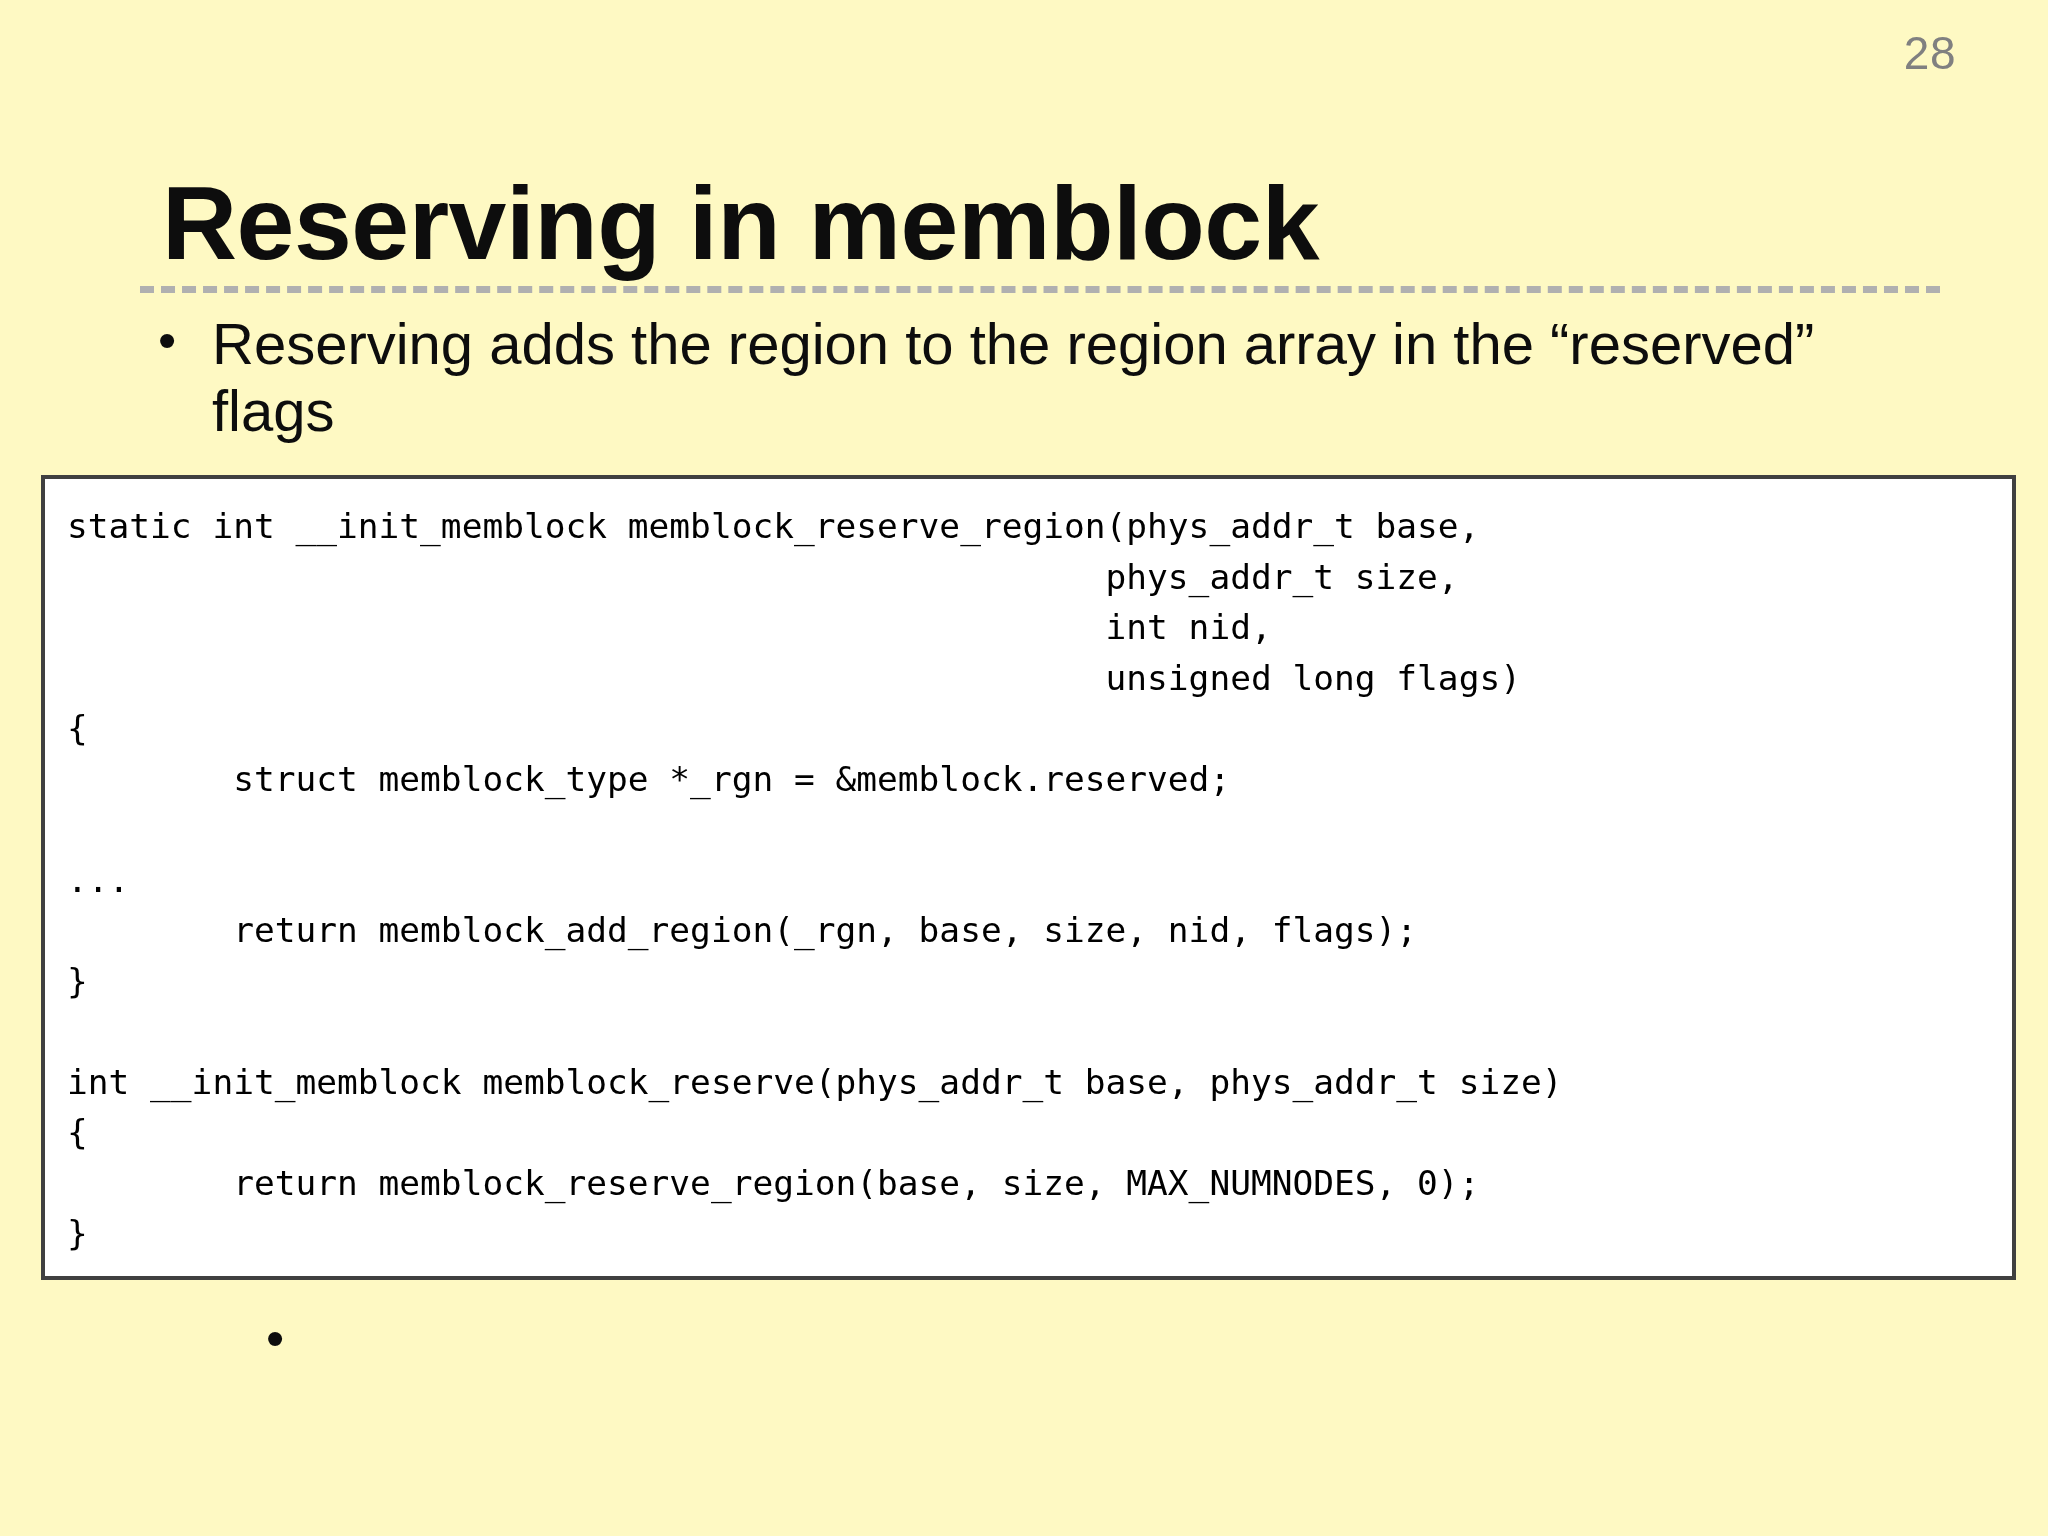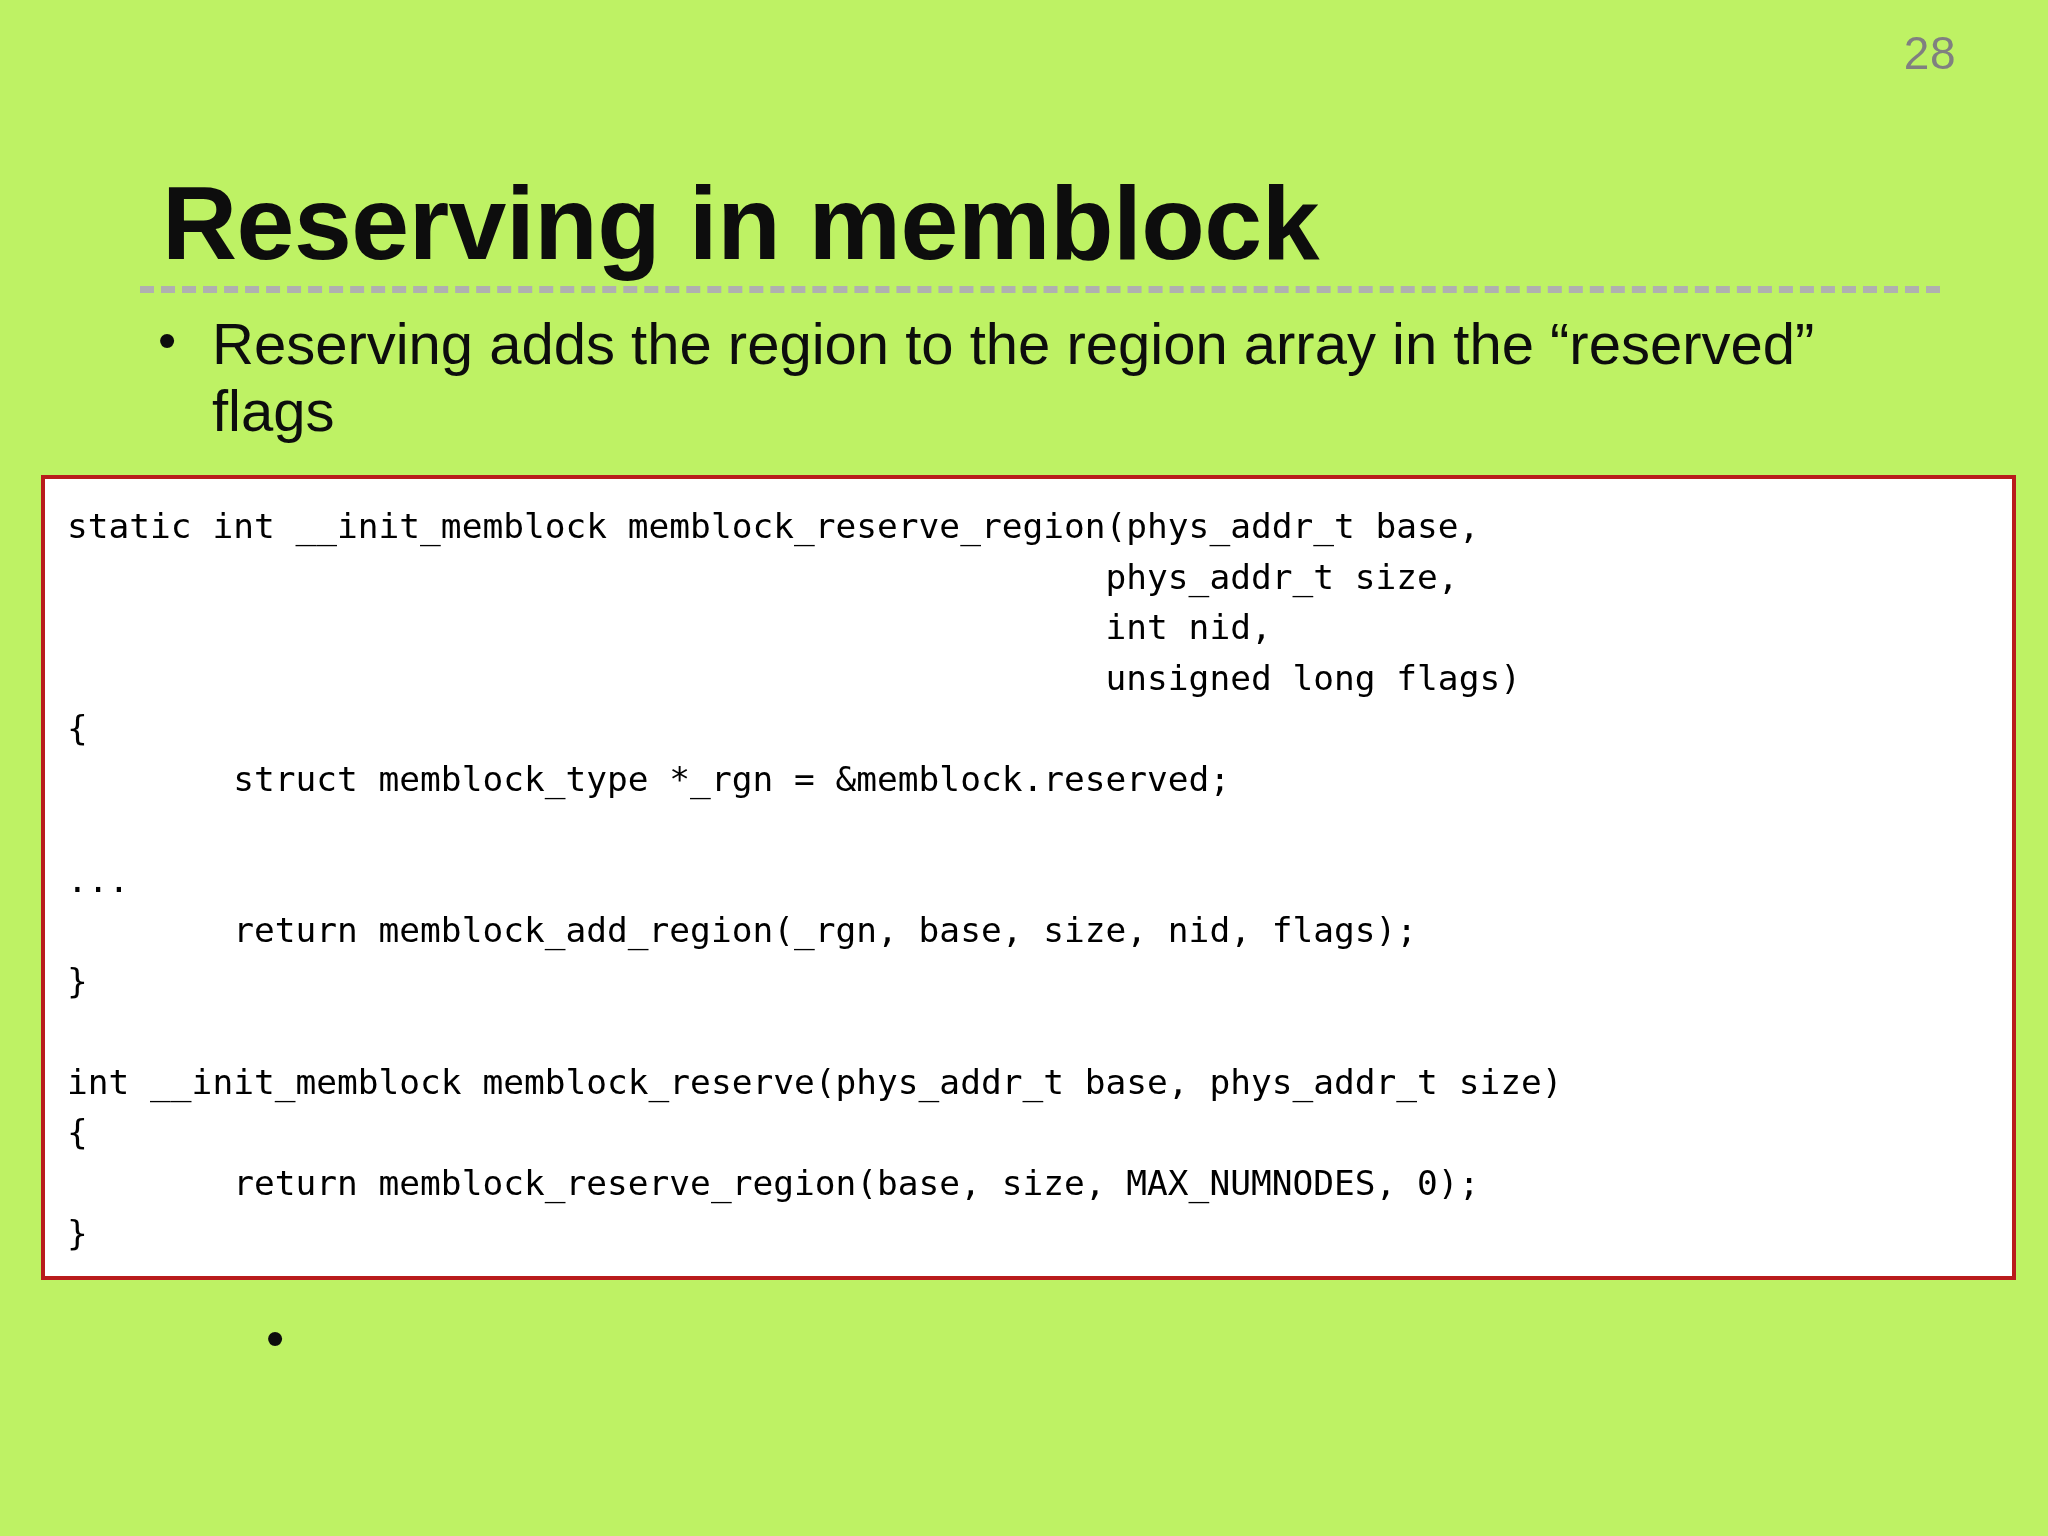--- a/index.html
+++ b/index.html
@@ -13,21 +13,21 @@
     height: 1536px;
     overflow: hidden;
     font-family: "Liberation Sans", sans-serif;
     color: #000000;
   }
 
   .slide {
     position: relative;
     width: 2048px;
     height: 1536px;
-    background: #bef264;
+    background: #fef9c3;
   }
 
   
   .page-number {
     position: absolute;
     top: 30px;
     right: 92px;
     font-family: "Liberation Sans", sans-serif;
     font-size: 46px;
     font-weight: 400;
@@ -100,21 +100,21 @@
   }
 
   
   .code-box {
     position: absolute;
     left: 41px;
     top: 475px;
     width: 1975px;
     height: 805px;
     box-sizing: border-box;
-    border: 4px solid #b91c1c;
+    border: 4px solid #404040;
     background: #ffffff;
     overflow: hidden;
   }
   .code-text {
     margin: 0;
     padding: 22px 0 0 22px;
     font-family: "DejaVu Sans Mono", "Liberation Mono", monospace;
     font-size: 34.5px;
     line-height: 50.5px;
     color: #000000;

